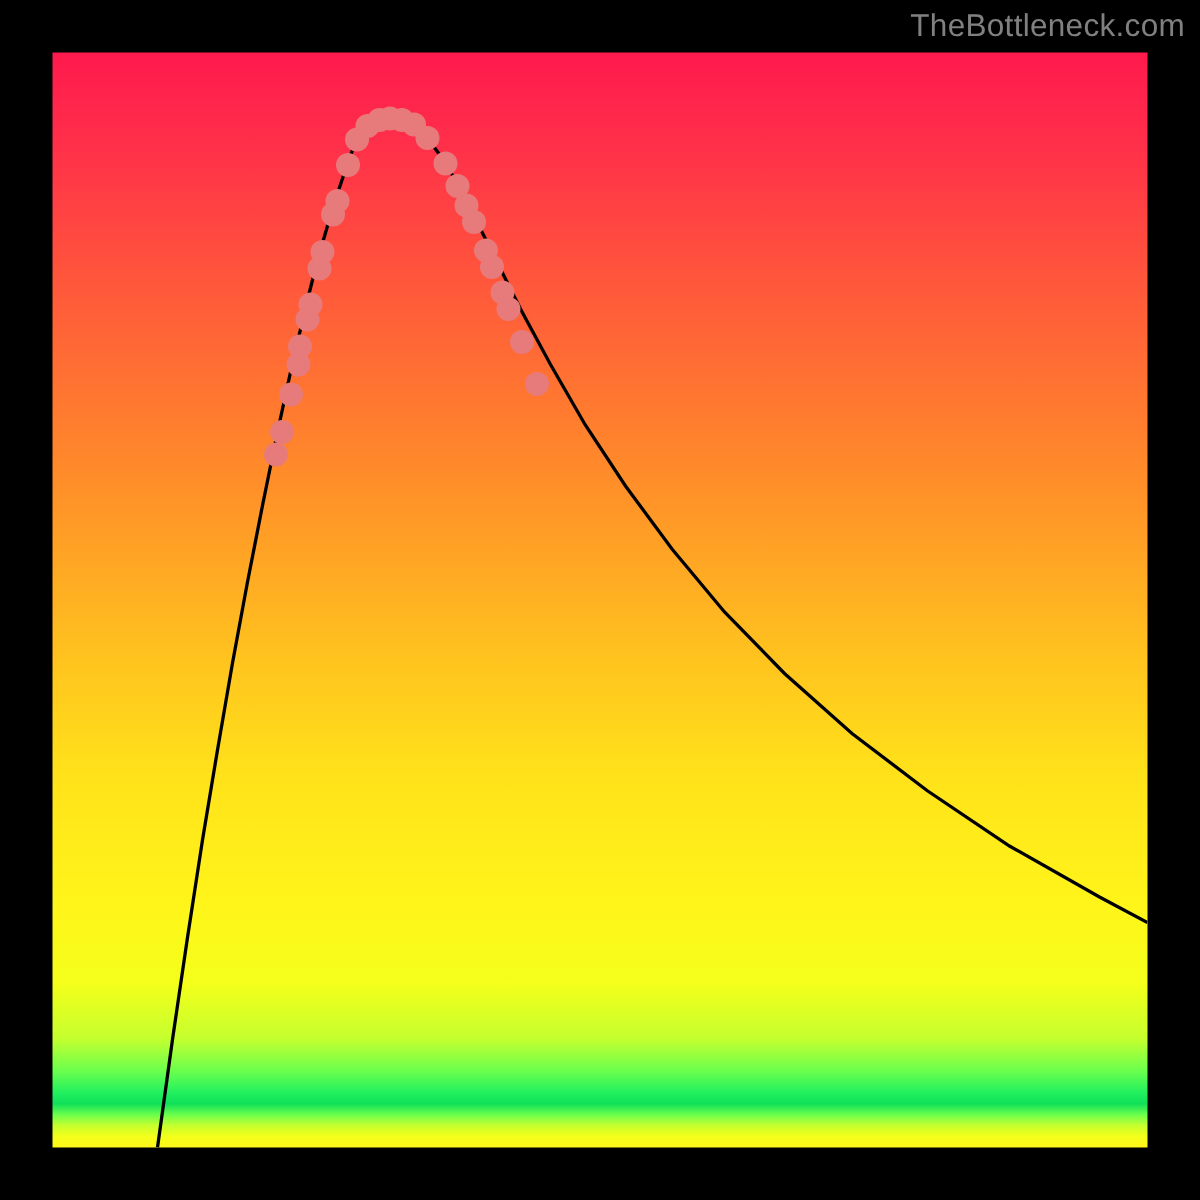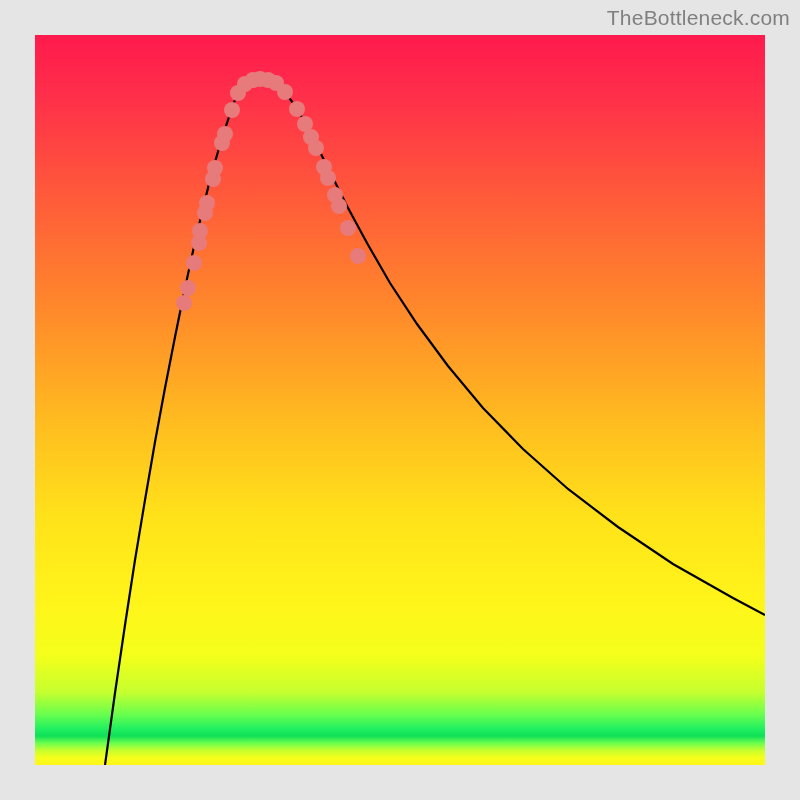--- a/index.html
+++ b/index.html
@@ -7,21 +7,21 @@
     padding: 0;
     width: 800px;
     height: 800px;
     overflow: hidden;
     font-family: Arial, Helvetica, sans-serif;
   }
   .stage {
     position: relative;
     width: 800px;
     height: 800px;
-    background: #e5e5e5;
+    background: #000000;
   }
   .plot-area {
     position: absolute;
     left: 35px;
     top: 35px;
     width: 730px;
     height: 730px;
     
     background: linear-gradient(
       to bottom,

